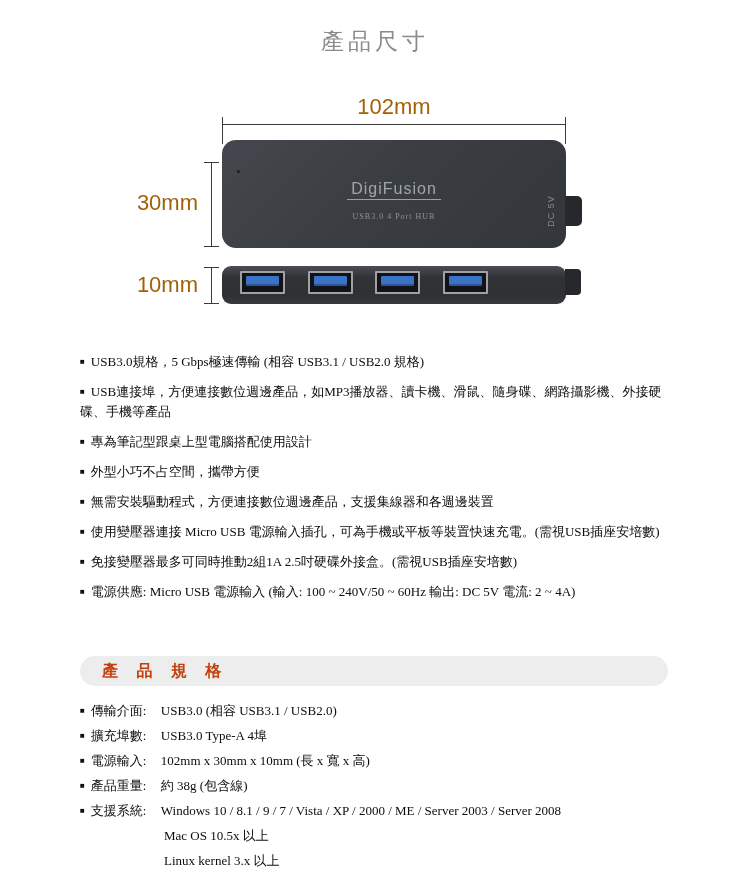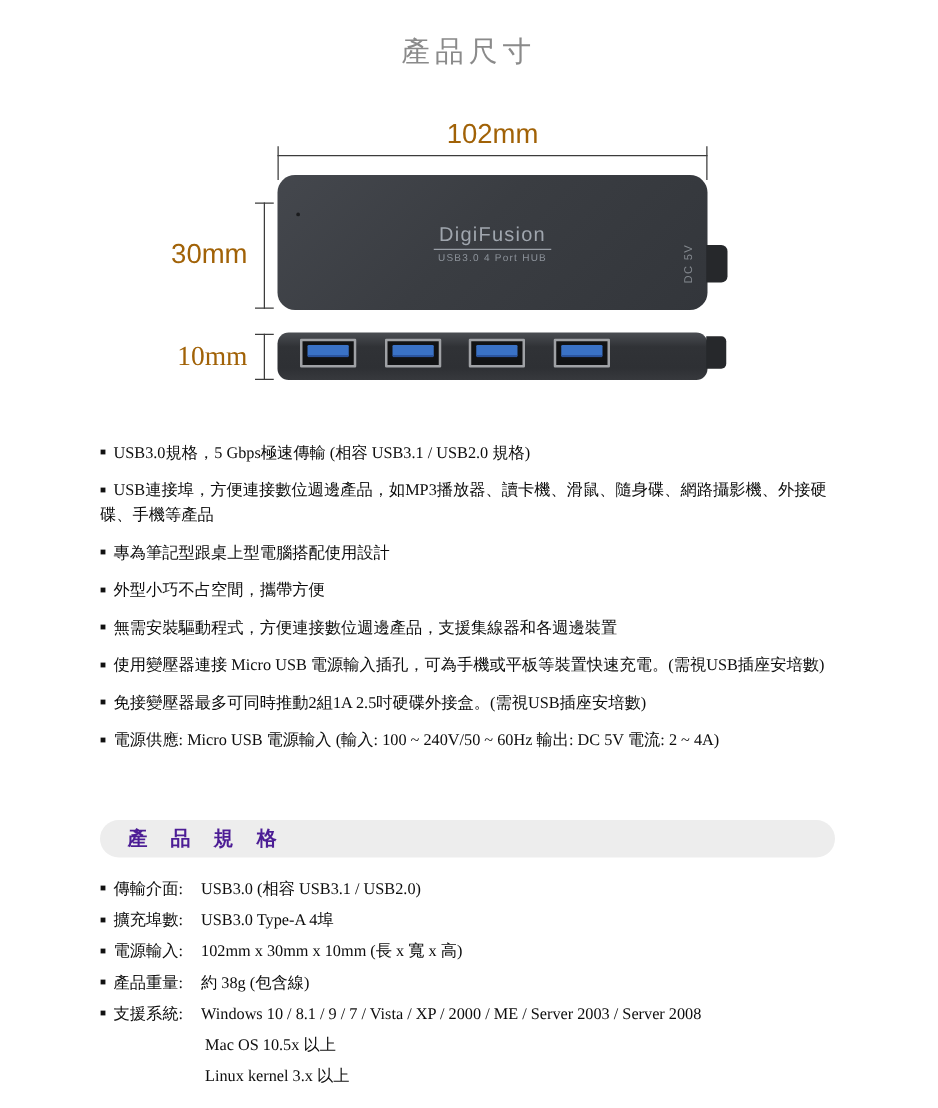--- a/index.html
+++ b/index.html
@@ -18,21 +18,21 @@
     letter-spacing:4px;font-weight:400;
   }
   
   .dim-label{
     position:absolute;
     font-family:"Liberation Sans","DejaVu Sans",sans-serif;
     font-size:22px;color:#a16207;
   }
   .dim-102{top:94px;left:222px;width:344px;text-align:center;}
   .dim-30{top:190px;left:126px;width:72px;text-align:right;}
-  .dim-10{top:272px;left:126px;width:72px;text-align:right;font-family:Liberation Serif, serif;}
+  .dim-10{top:272px;left:126px;width:72px;text-align:right;}
   .dline{position:absolute;background:#3c3c3c;}
   .h-line{top:124px;left:222px;width:344px;height:1px;}
   .h-tick-l{top:117px;left:222px;width:1px;height:27px;}
   .h-tick-r{top:117px;left:565px;width:1px;height:27px;}
   .v30-line{top:162px;left:211px;width:1px;height:85px;}
   .v30-t{top:162px;left:204px;width:15px;height:1px;}
   .v30-b{top:246px;left:204px;width:15px;height:1px;}
   .v10-line{top:267px;left:211px;width:1px;height:37px;}
   .v10-t{top:267px;left:204px;width:15px;height:1px;}
   .v10-b{top:303px;left:204px;width:15px;height:1px;}
@@ -48,22 +48,22 @@
   }
   .led-dot{position:absolute;top:30px;left:15px;width:3px;height:3px;border-radius:50%;background:#1b1c1e;}
   .logo-wrap{position:absolute;top:40px;left:0;width:100%;text-align:center;}
   .brand{
     display:inline-block;
     font-family:"Liberation Sans","DejaVu Sans",sans-serif;
     font-size:16px;letter-spacing:1px;color:#a0a6ae;
     border-bottom:1px solid #9aa0a8;padding:0 4px 1px 4px;
   }
   .model{
-    margin-top:2px;
-    font-family:Liberation Sans, sans-serif;
+    margin-top:12px;
+    font-family:Liberation Serif, serif;
     font-size:8px;letter-spacing:1px;color:#8d939b;
   }
   .dc-label{
     position:absolute;top:66px;left:313px;
     transform:rotate(-90deg);transform-origin:center;
     font-family:"Liberation Sans","DejaVu Sans",sans-serif;
     font-size:9px;color:#84898f;letter-spacing:1px;white-space:nowrap;
   }
   
   .hub-side{
@@ -94,21 +94,21 @@
   .bullet{font-size:8px;vertical-align:2px;margin-right:6px;color:#111;}
   
   .spec-header{
     position:absolute;top:656px;left:80px;width:588px;height:30px;
     background:#ededed;border-radius:15px;
     display:flex;align-items:center;
     box-sizing:border-box;padding-left:22px;
   }
   .spec-header .txt{
     font-family:"Liberation Sans","DejaVu Sans",sans-serif;
-    font-size:16px;font-weight:bold;color:#4c1d95;letter-spacing:7px;
+    font-size:16px;font-weight:bold;color:#c2410c;letter-spacing:7px;
   }
   .specs{
     position:absolute;top:698px;left:80px;width:640px;
     font-size:13px;color:#0c0c0c;
   }
   .spec-row{display:flex;line-height:25px;}
   .spec-row .bullet{line-height:25px;}
   .spec-label{width:70px;flex:none;}
   .spec-value{flex:1;}
   .spec-extra{line-height:25px;}

